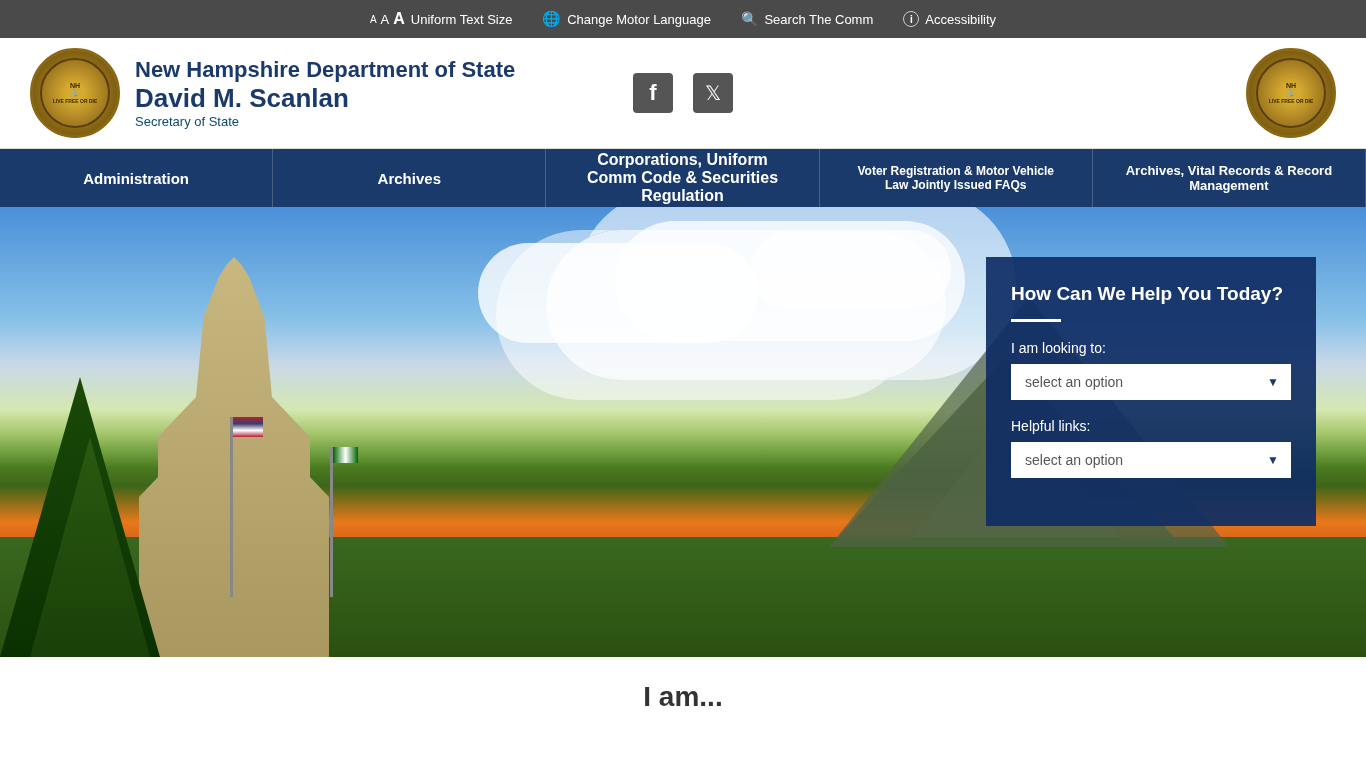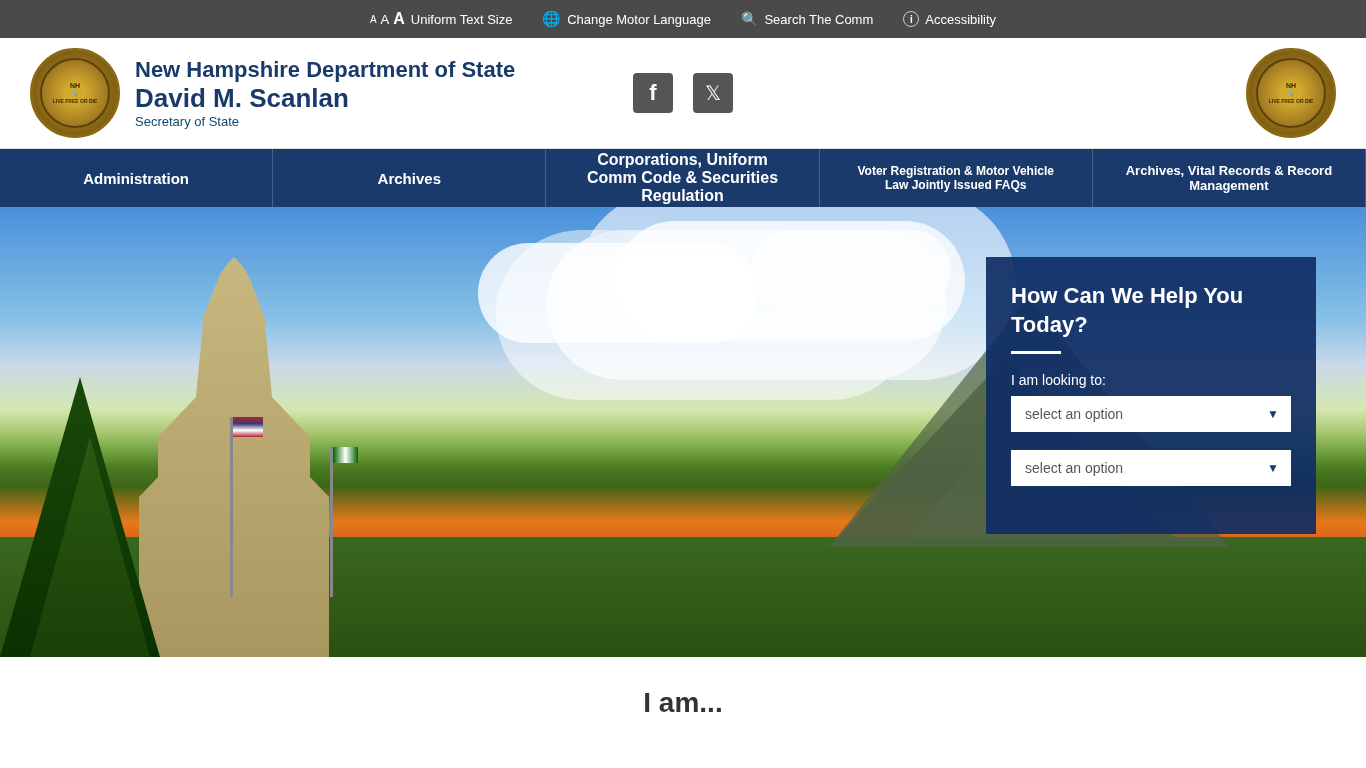--- a/index.html
+++ b/index.html
@@ -167,21 +167,21 @@
     #help-widget {
       position: absolute;
       right: 50px;
       top: 50px;
       width: 330px;
       background: rgba(15, 45, 100, 0.92);
       padding: 25px 25px 30px;
       color: #fff;
     }
     #help-widget h2 {
-      font-size: 22px;
+      font-size: 19px;
       font-weight: bold;
       margin-bottom: 12px;
       line-height: 1.3;
     }
     .help-divider {
       width: 50px;
       height: 3px;
       background: #fff;
       margin-bottom: 18px;
     }
@@ -211,21 +211,21 @@
       background: #fff;
       color: #555;
       font-size: 14px;
       appearance: none;
       cursor: pointer;
     }
 
     
     #bottom {
       background: #fff;
-      padding: 30px 20px;
+      padding: 24px 20px;
       text-align: center;
     }
     #bottom h2 {
       font-size: 28px;
       color: #333;
     }
     .info-icon {
       width: 16px; height: 16px;
       border: 1.5px solid #ccc;
       border-radius: 50%;
@@ -341,20 +341,21 @@
     <h2>How Can We Help You Today?</h2>
     <div class="help-divider"></div>
 
     <p class="help-label">I am looking to:</p>
     <div class="select-wrapper">
       <select>
         <option value="">select an option</option>
       </select>
     </div>
 
+    <p class="help-label">Helpful links:</p>
     <div class="select-wrapper">
       <select>
         <option value="">select an option</option>
       </select>
     </div>
   </div>
 </div>
 
 <div id="bottom">
   <h2>I am...</h2>

